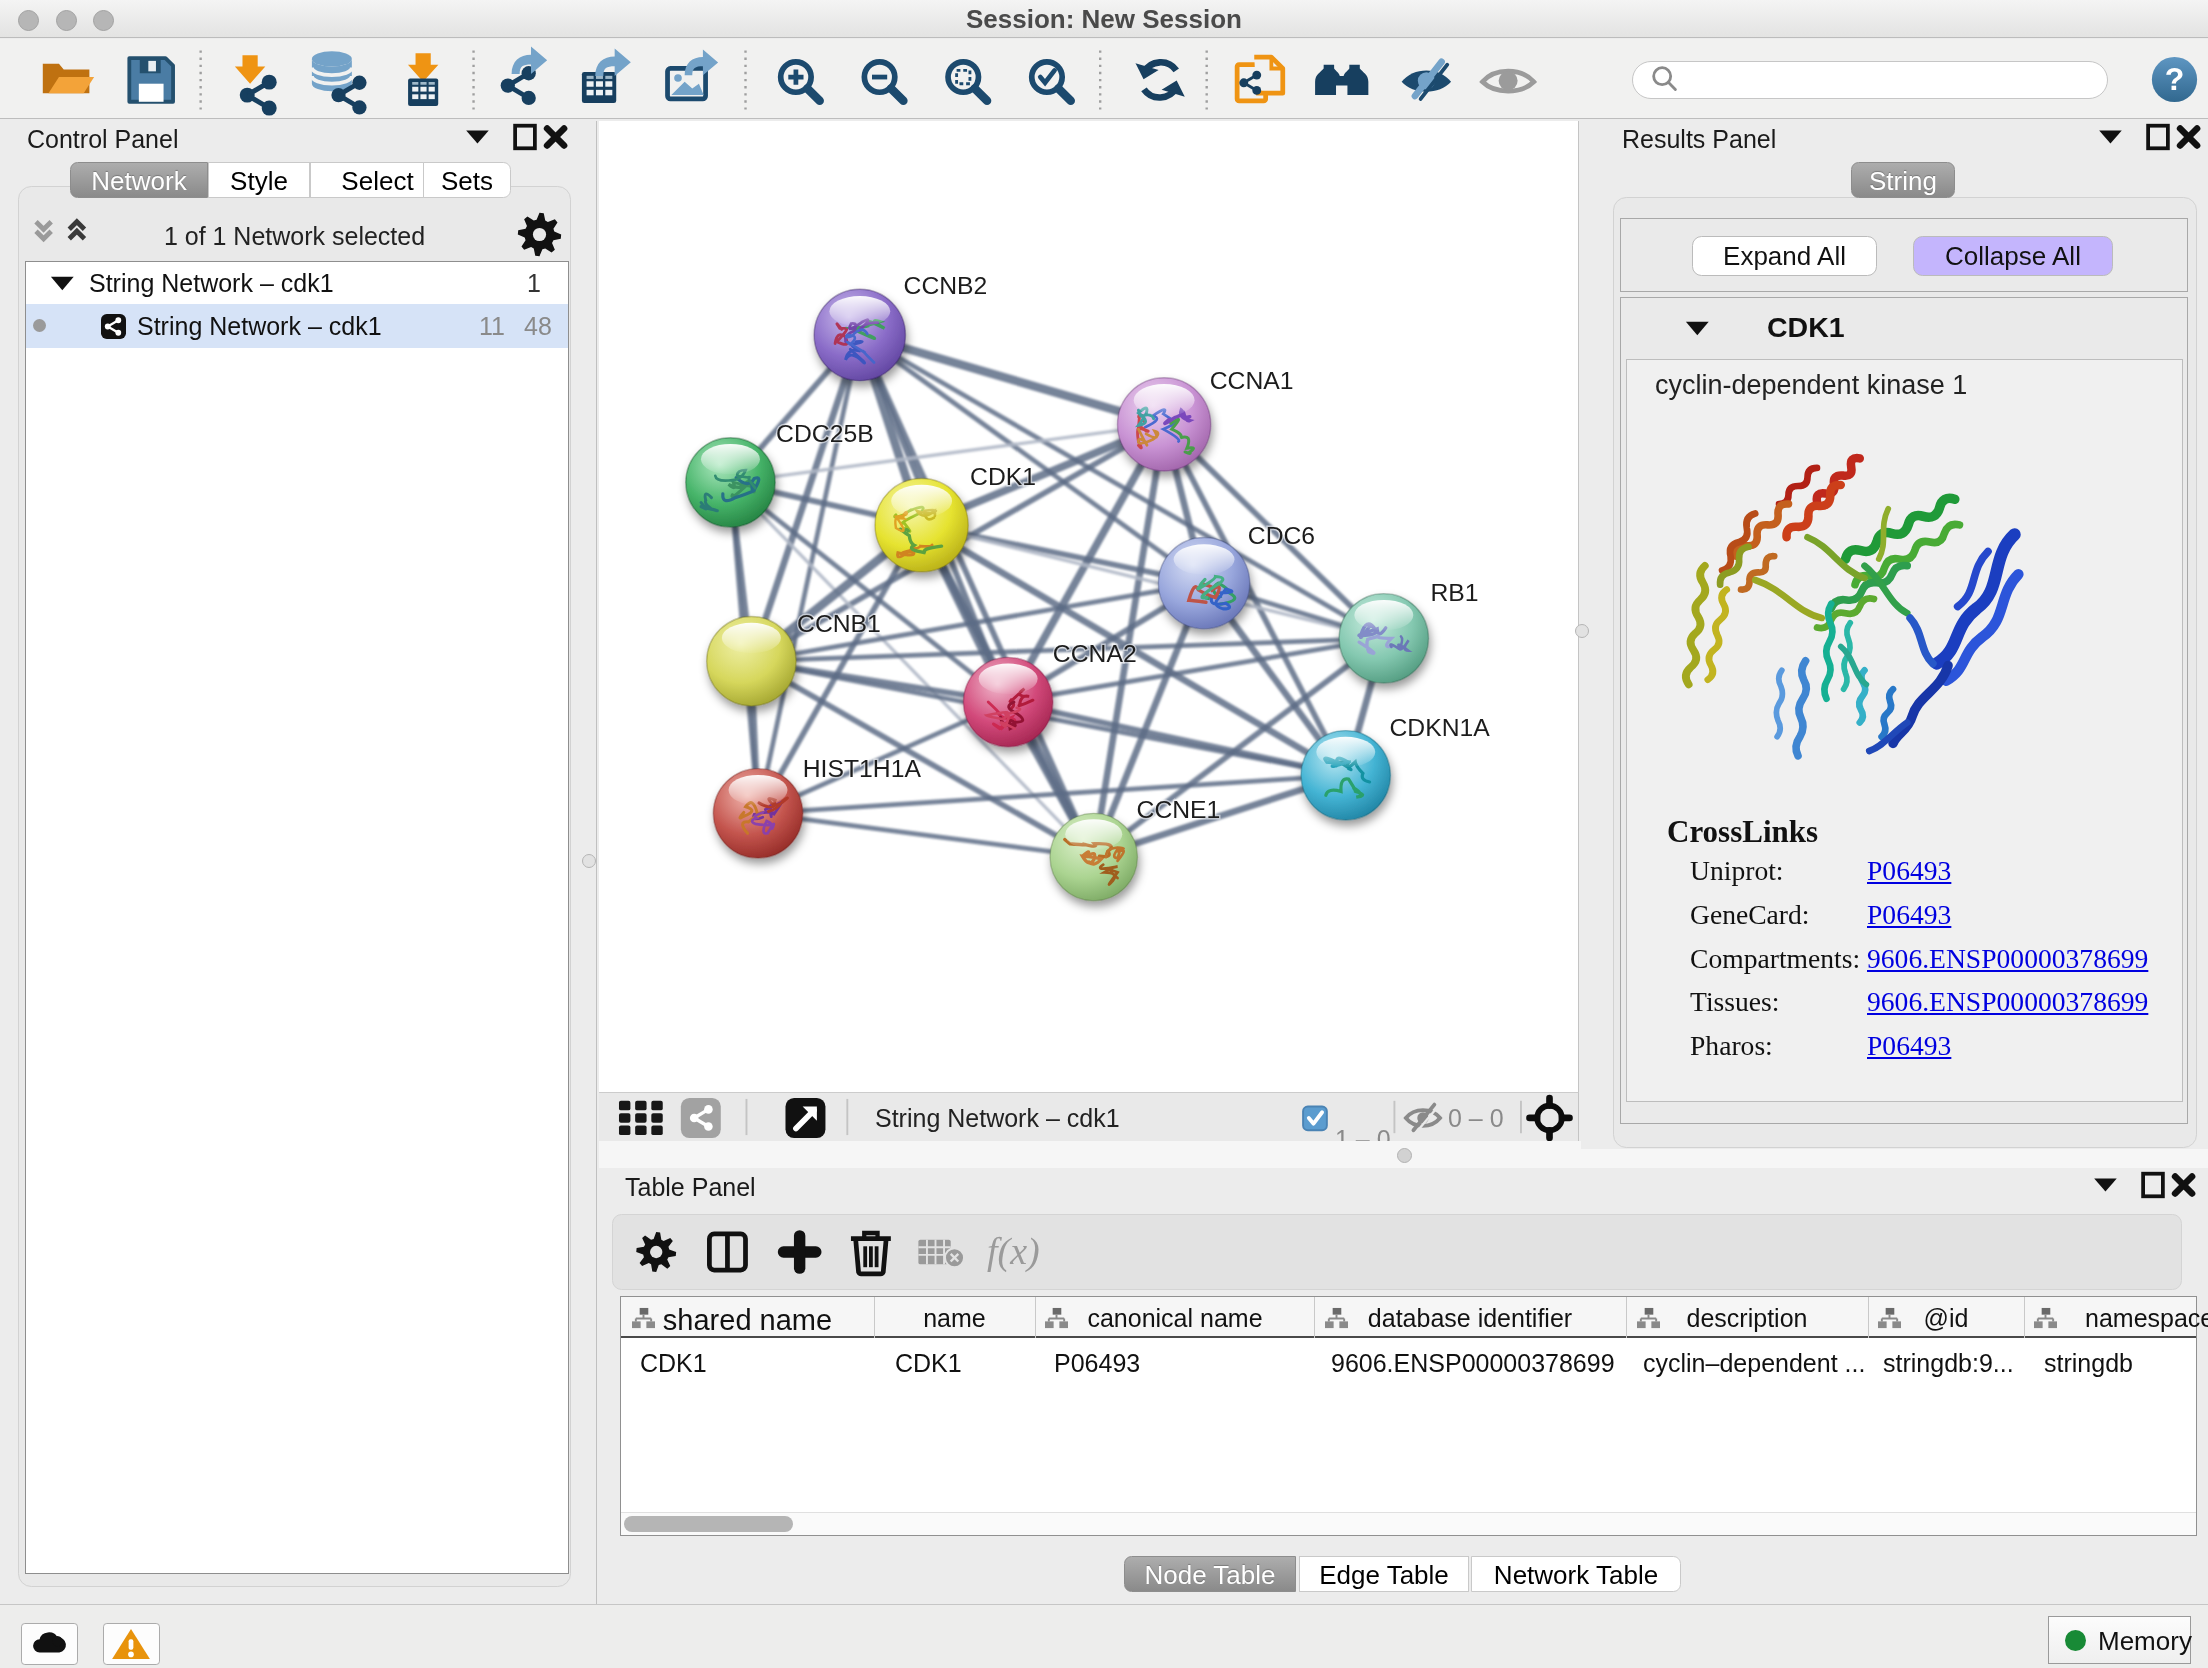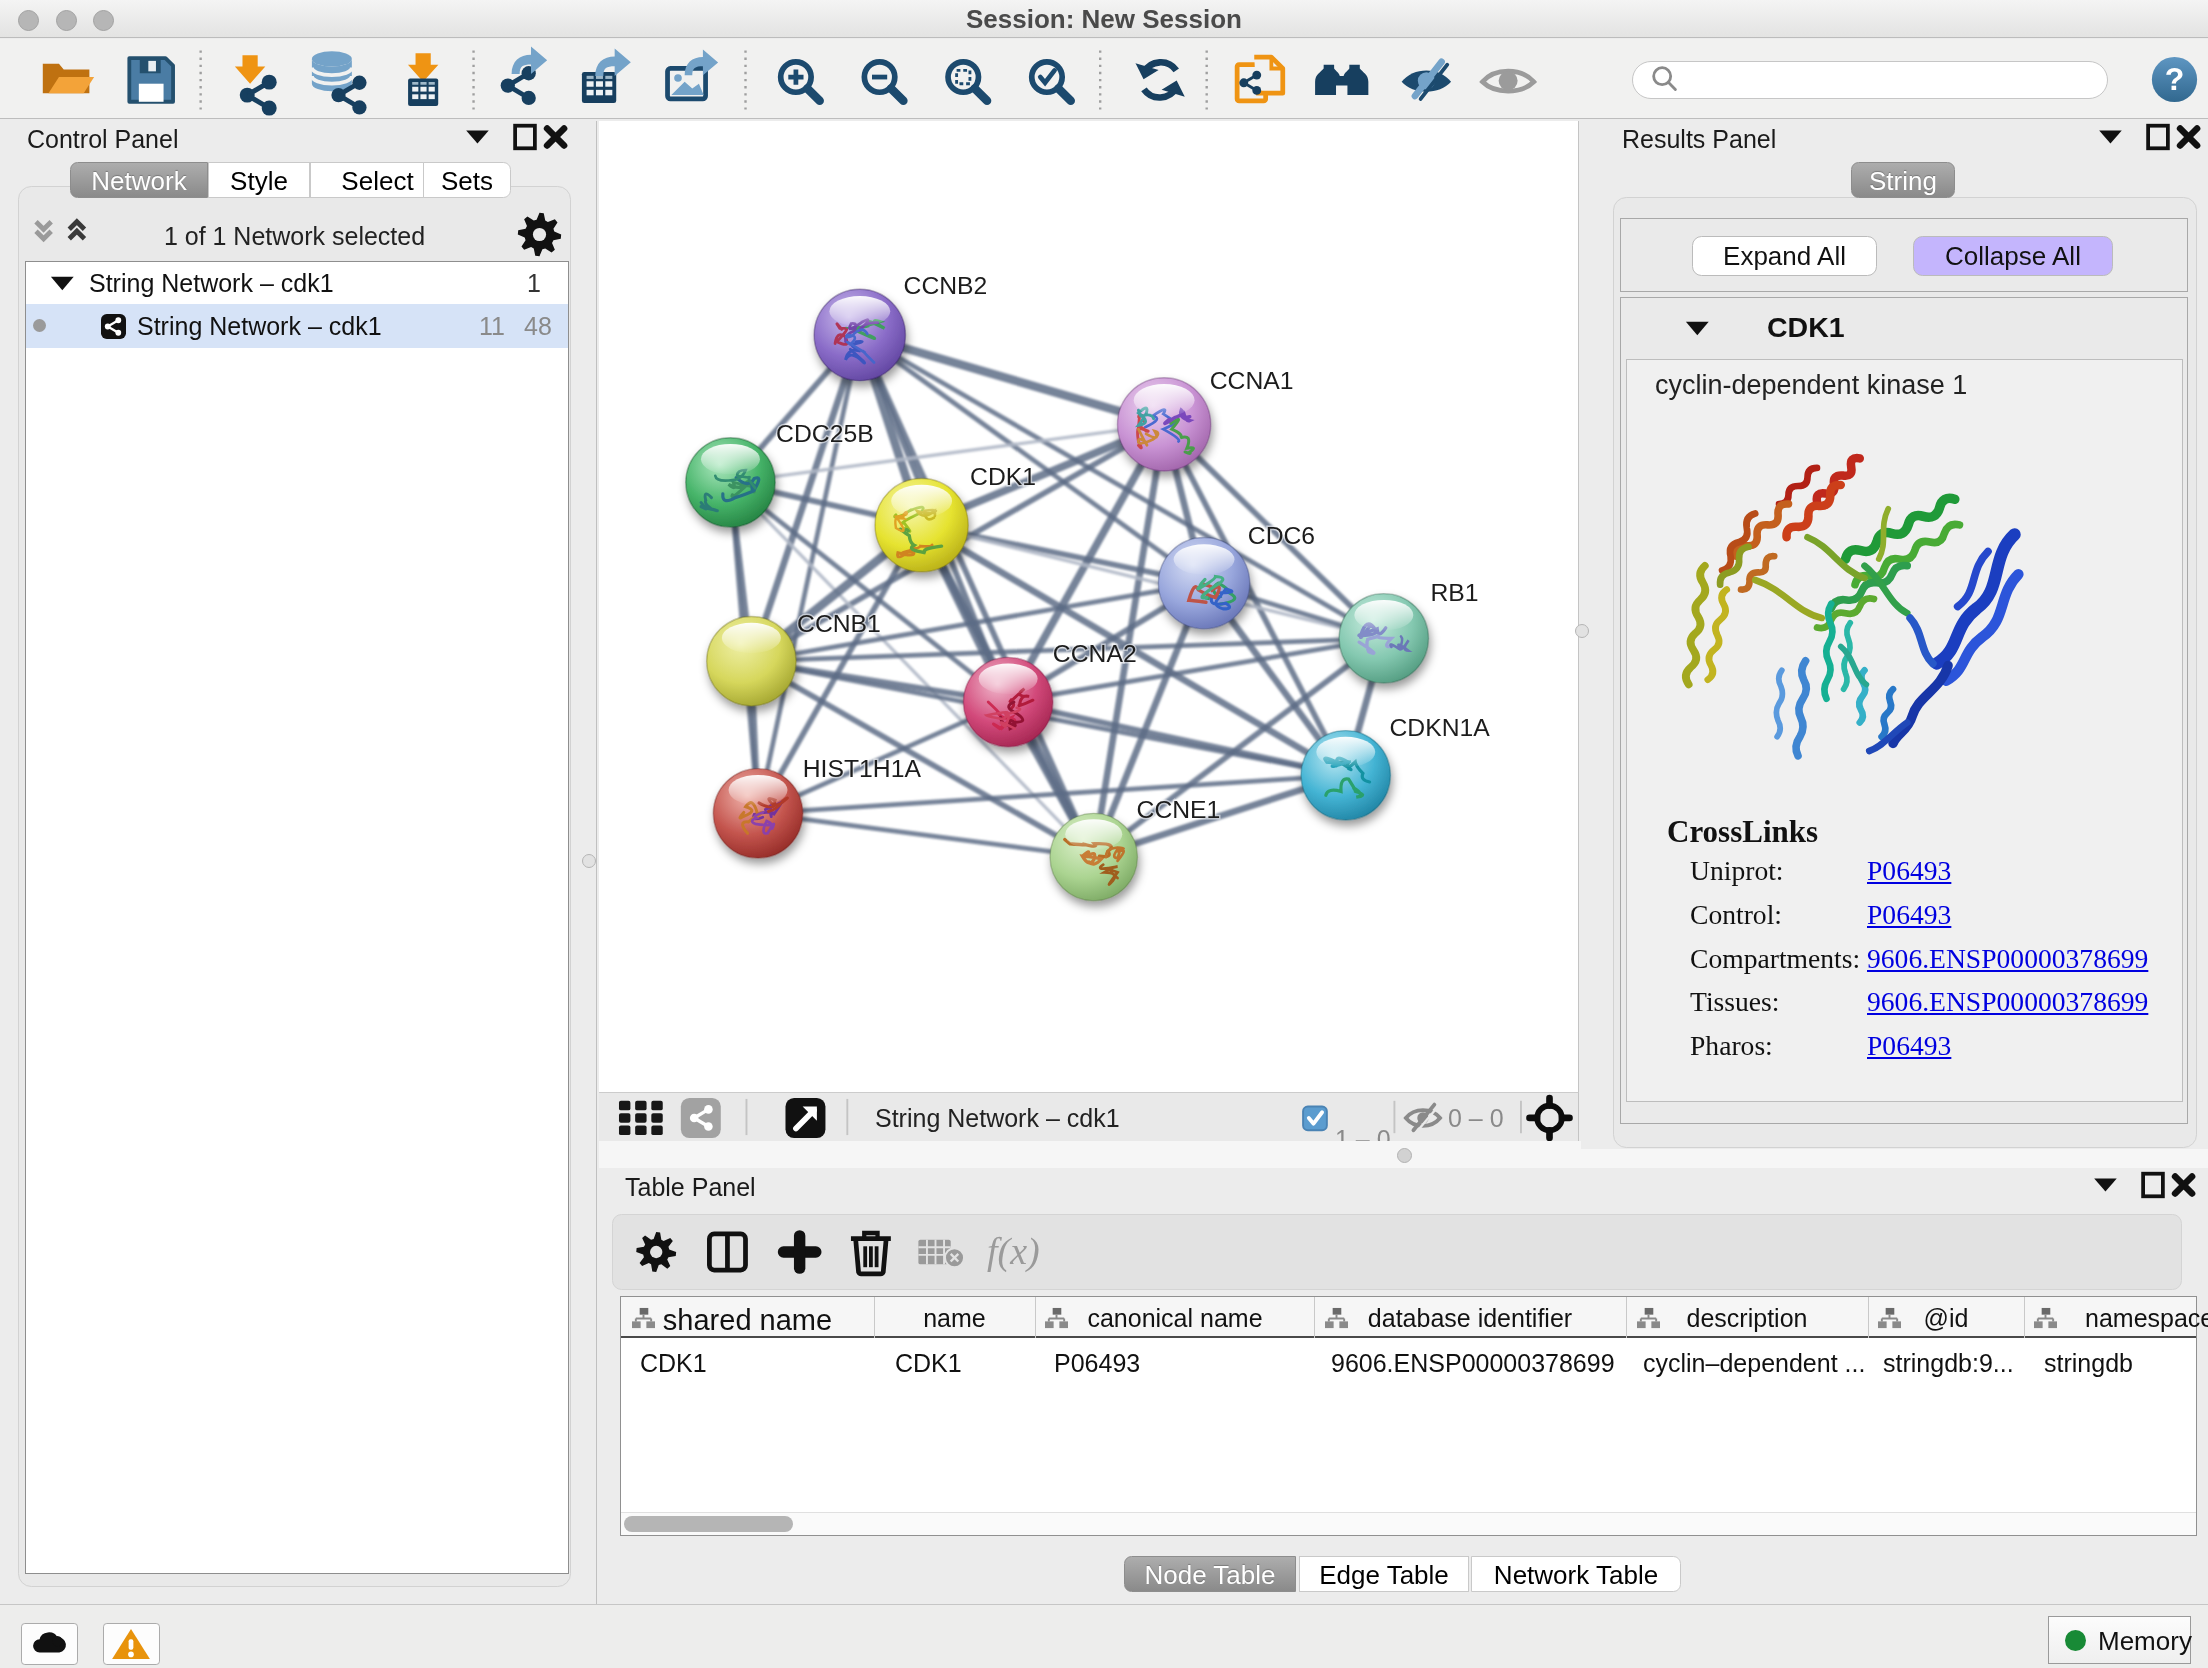--- a/index.html
+++ b/index.html
@@ -619,21 +619,21 @@
 <path d="M 235 65 C 225 85 235 100 225 118" stroke="#8fae2c" stroke-width="6"></path>
 <path d="M 258 180 C 272 195 268 215 282 228" stroke="#2858c8" stroke-width="8"></path>
 <path d="M 185 210 C 200 222 198 240 212 250" stroke="#28a890" stroke-width="6"></path>
 <path d="M 255 290 C 240 300 230 315 215 320" stroke="#2048b8" stroke-width="7"></path>
 </svg>
 
   <div style="position:absolute;left:86px;top:693px;font-family:'Liberation Serif',serif;font-size:31px;font-weight:bold;color:#111;">CrossLinks</div>
   <div style="position:absolute;left:109px;top:734px;width:495px;font-family:'Liberation Serif',serif;font-size:27.6px;color:#111;">
     <div style="position:absolute;left:0;top:0;">Uniprot:</div>
       <a style="position:absolute;left:177px;top:0;color:#0000e0;text-decoration:underline;">P06493</a>
-    <div style="position:absolute;left:0;top:44px;">Control:</div>
+    <div style="position:absolute;left:0;top:44px;">GeneCard:</div>
       <a style="position:absolute;left:177px;top:44px;color:#0000e0;text-decoration:underline;">P06493</a>
     <div style="position:absolute;left:0;top:88px;">Compartments:</div>
       <a style="position:absolute;left:177px;top:88px;color:#0000e0;text-decoration:underline;">9606.ENSP00000378699</a>
     <div style="position:absolute;left:0;top:131px;">Tissues:</div>
       <a style="position:absolute;left:177px;top:131px;color:#0000e0;text-decoration:underline;">9606.ENSP00000378699</a>
     <div style="position:absolute;left:0;top:175px;">Pharos:</div>
       <a style="position:absolute;left:177px;top:175px;color:#0000e0;text-decoration:underline;">P06493</a>
   </div>
 </div>
 

